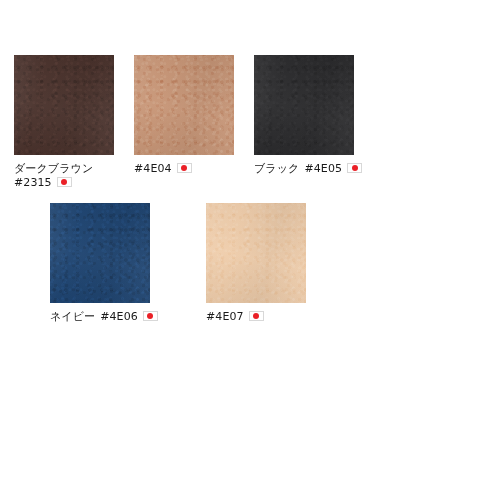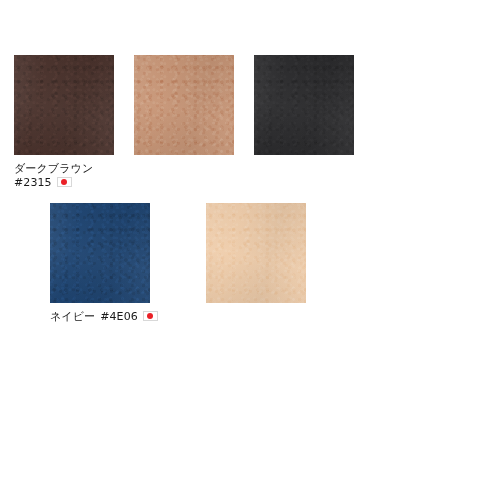--- a/index.html
+++ b/index.html
@@ -149,37 +149,44 @@
           <span class="caption-line"><span class="color-name">ダークブラウン</span></span>
           <span class="caption-line"><span class="color-code">#2315</span><span class="flag-badge"><span class="disc"></span></span></span>
         </div>
       </div>
       <div class="swatch-cell">
         <div class="swatch-tile" style="background-color: rgb(200, 150, 119);">
           <div class="grain"></div>
           <div class="sheen"></div>
         </div>
         <div class="swatch-caption">
+          <span class="caption-line"><span class="color-code">#4E04</span><span class="flag-badge"><span class="disc"></span></span></span>
         </div>
       </div>
       <div class="swatch-cell">
         <div class="swatch-tile" style="background-color: rgb(43, 43, 45);">
           <div class="grain"></div>
           <div class="sheen"></div>
+        </div>
+        <div class="swatch-caption">
+          <span class="caption-line"><span class="color-name">ブラック</span><span class="color-code">#4E05</span><span class="flag-badge"><span class="disc"></span></span></span>
         </div>
       </div>
       <div class="swatch-cell row-2">
         <div class="swatch-tile" style="background-color: rgb(30, 68, 113);">
           <div class="grain"></div>
           <div class="sheen"></div>
         </div>
         <div class="swatch-caption">
           <span class="caption-line"><span class="color-name">ネイビー</span><span class="color-code">#4E06</span><span class="flag-badge"><span class="disc"></span></span></span>
         </div>
       </div>
       <div class="swatch-cell row-2">
         <div class="swatch-tile" style="background-color: rgb(239, 205, 171);">
           <div class="grain"></div>
           <div class="sheen"></div>
         </div>
+        <div class="swatch-caption">
+          <span class="caption-line"><span class="color-code">#4E07</span><span class="flag-badge"><span class="disc"></span></span></span>
+        </div>
       </div>
     </div>
 </div>
 
 </body></html>

